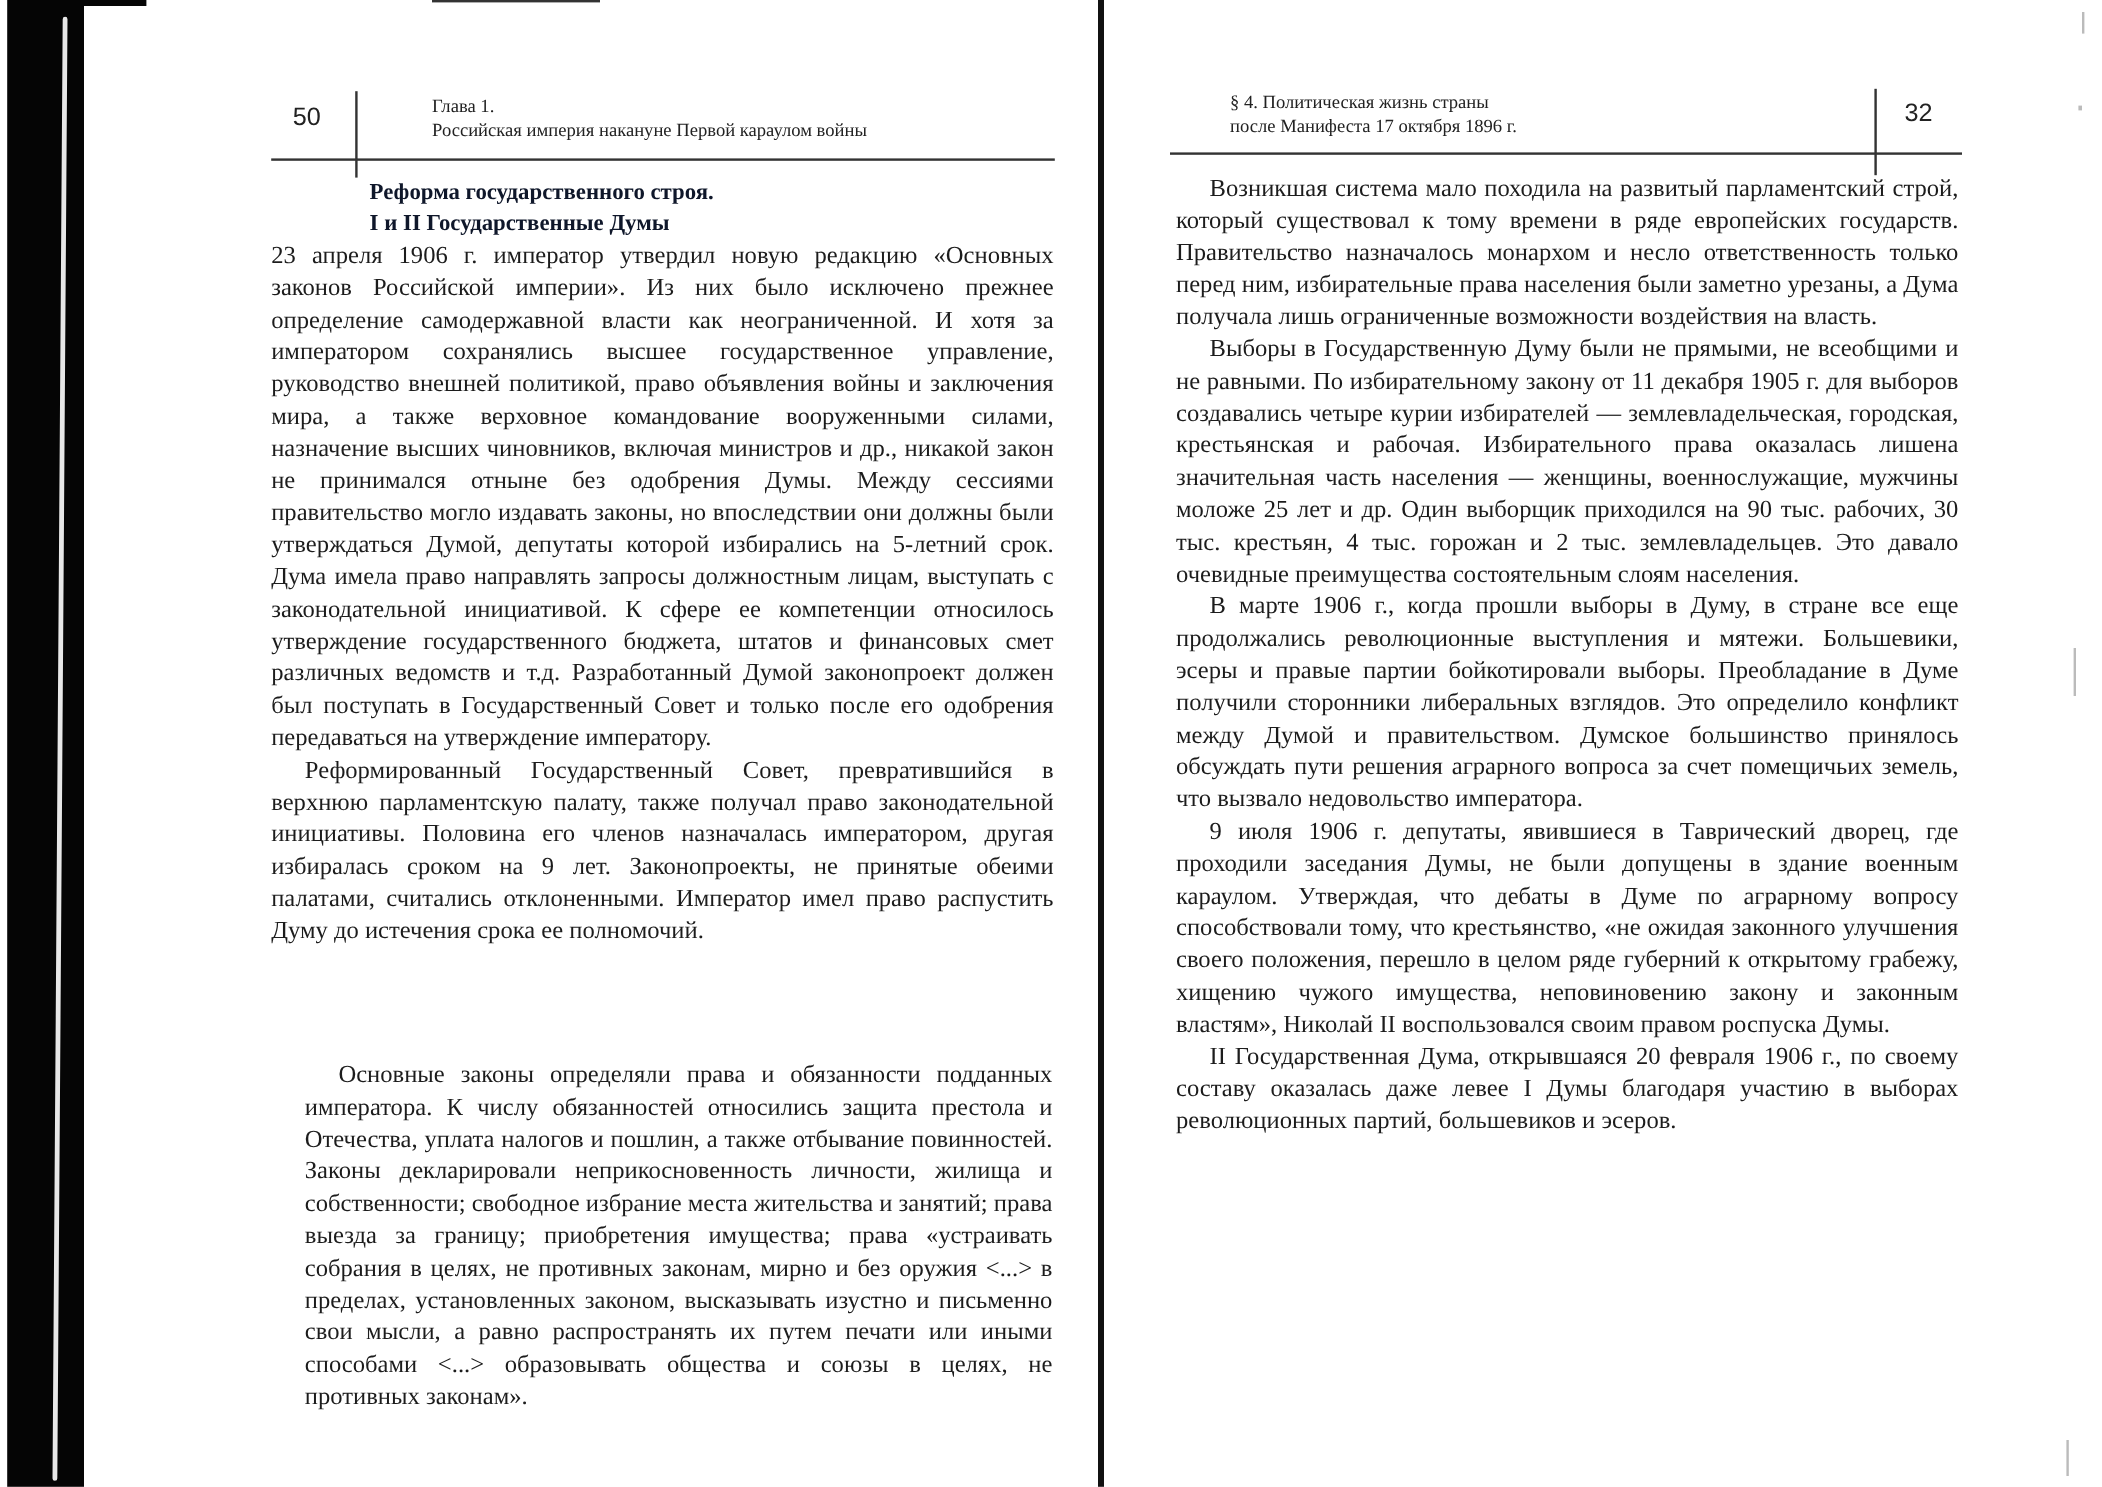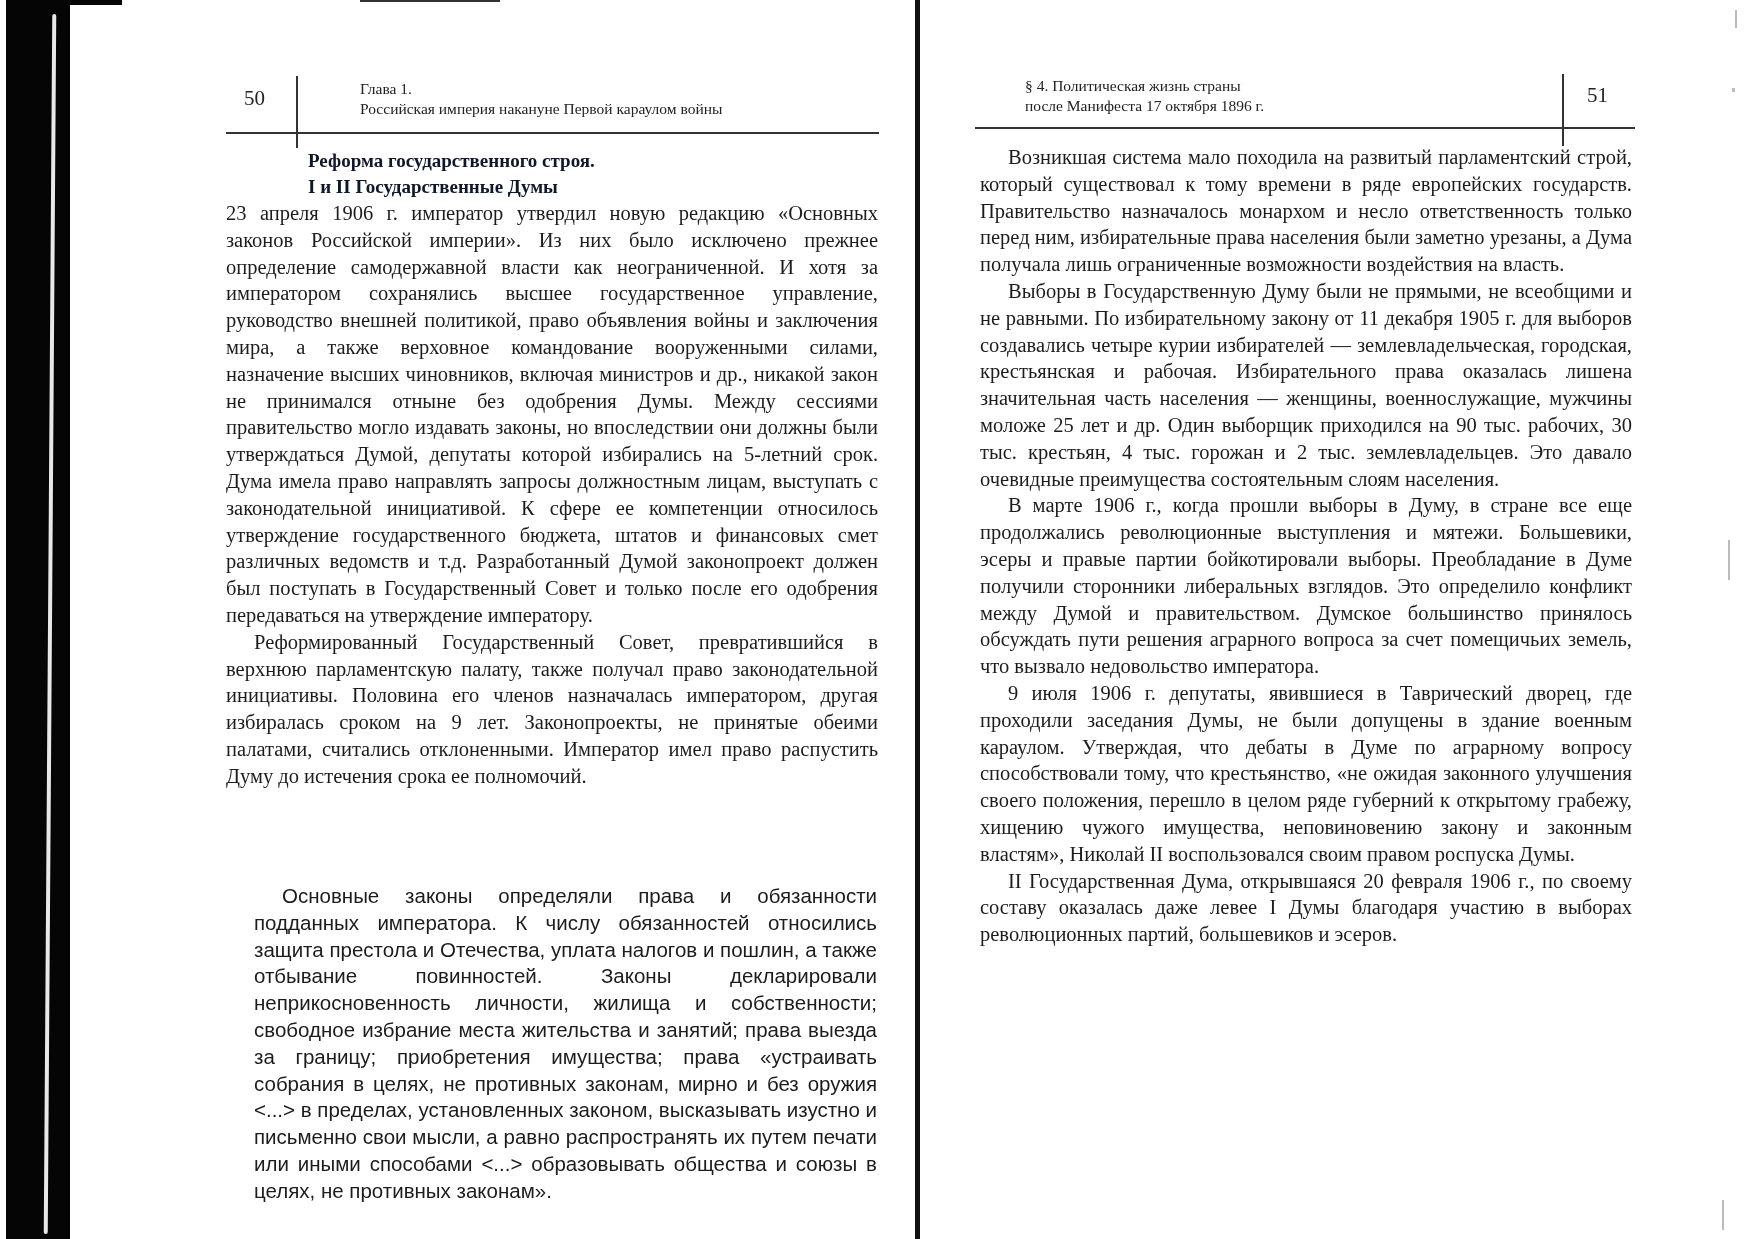--- a/index.html
+++ b/index.html
@@ -20,30 +20,30 @@
   }
   .edge-top-line {
     position: absolute; left: 360px; top: 0; width: 140px; height: 2px; background: #333;
   }
   .gutter {
     position: absolute; left: 915px; top: 0; width: 5px; height: 1239px; background: #111;
   }
   .speck { position: absolute; background: #bbb; }
 
   
-  .page-num { position: absolute; font-family: Liberation Serif, serif; font-size: 21px; color: #222; }
+  .page-num { position: absolute; font-family: Liberation Sans, sans-serif; font-size: 21px; color: #222; }
   .head-text { position: absolute; font-size: 15.5px; line-height: 20px; color: #222; margin-left: 45px; }
   .head-vline { position: absolute; width: 1.5px; background: #333; }
   .head-hline { position: absolute; height: 1.5px; background: #333; }
 
   
   .col { position: absolute; }
   .col p {
     margin: 0; font-size: 20.5px; line-height: 26.8px; text-align: justify;
-    text-indent: 28px; color: #1c1c1c;
+    text-indent: 28px; color: #1c1c1c; font-family: Liberation Serif, serif;
   }
   .col p.noindent { text-indent: 0; }
   .section-title {
     font-weight: bold; font-size: 19px; line-height: 26px; color: #0f172a;
     margin: 0 0 0 82px;
   }
   .box-text {
     font-family: "Liberation Sans", "DejaVu Sans", sans-serif;
     font-size: 15.6px; line-height: 23.6px; text-align: justify; color: #1c1c1c;
     margin: 0;
@@ -85,21 +85,21 @@
     <p class="box-text">Основные законы определяли права и обязанности подданных императора. К числу обязанностей относились защита престола и Отечества, уплата налогов и пошлин, а также отбывание повинностей. Законы декларировали неприкосновенность личности, жилища и собственности; свободное избрание места жительства и занятий; права выезда за границу; приобретения имущества; права «устраивать собрания в целях, не противных законам, мирно и без оружия &lt;...&gt; в пределах, установленных законом, высказывать изустно и письменно свои мысли, а равно распространять их путем печати или иными способами &lt;...&gt; образовывать общества и союзы в целях, не противных законам».</p>
   </div>
 </section>
 
 <section>
   <div class="head-text" style="left:980px; top:76px;">
     <div>§ 4. Политическая жизнь страны</div>
     <div>после Манифеста 17 октября 1896 г.</div>
   </div>
   <div class="head-vline" style="left:1562px; top:74px; height:72px;"></div>
-  <div class="page-num" style="left:1587px; top:83px;">51</div>
+  <div class="page-num" style="left:1587px; top:83px;">32</div>
   <div class="head-hline" style="left:975px; top:127px; width:660px;"></div>
 
   <div class="col" style="left:980px; top:144px; width:652px;">
     <p>Возникшая система мало походила на развитый парламентский строй, который существовал к тому времени в ряде европейских государств. Правительство назначалось монархом и несло ответственность только перед ним, избирательные права населения были заметно урезаны, а Дума получала лишь ограниченные возможности воздействия на власть.</p>
     <p>Выборы в Государственную Думу были не прямыми, не всеобщими и не равными. По избирательному закону от 11 декабря 1905 г. для выборов создавались четыре курии избирателей — землевладельческая, городская, крестьянская и рабочая. Избирательного права оказалась лишена значительная часть населения — женщины, военнослужащие, мужчины моложе 25 лет и др. Один выборщик приходился на 90 тыс. рабочих, 30 тыс. крестьян, 4 тыс. горожан и 2 тыс. землевладельцев. Это давало очевидные преимущества состоятельным слоям населения.</p>
     <p>В марте 1906 г., когда прошли выборы в Думу, в стране все еще продолжались революционные выступления и мятежи. Большевики, эсеры и правые партии бойкотировали выборы. Преобладание в Думе получили сторонники либеральных взглядов. Это определило конфликт между Думой и правительством. Думское большинство принялось обсуждать пути решения аграрного вопроса за счет помещичьих земель, что вызвало недовольство императора.</p>
     <p>9 июля 1906 г. депутаты, явившиеся в Таврический дворец, где проходили заседания Думы, не были допущены в здание военным караулом. Утверждая, что дебаты в Думе по аграрному вопросу способствовали тому, что крестьянство, «не ожидая законного улучшения своего положения, перешло в целом ряде губерний к открытому грабежу, хищению чужого имущества, неповиновению закону и законным властям», Николай II воспользовался своим правом роспуска Думы.</p>
     <p>II Государственная Дума, открывшаяся 20 февраля 1906 г., по своему составу оказалась даже левее I Думы благодаря участию в выборах революционных партий, большевиков и эсеров.</p>
   </div>
 </section>

